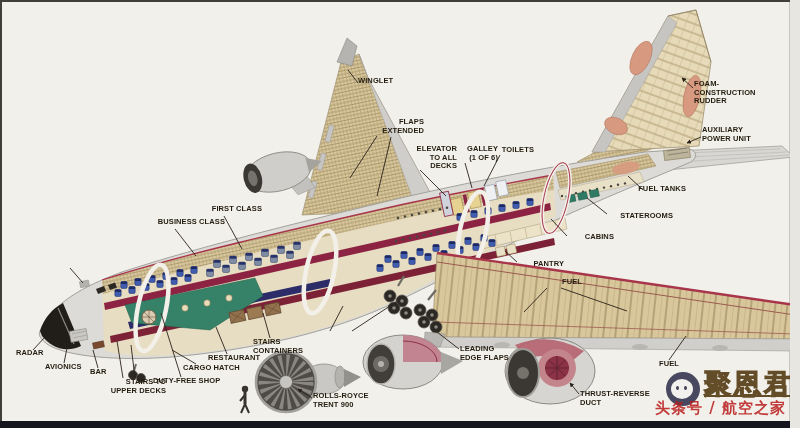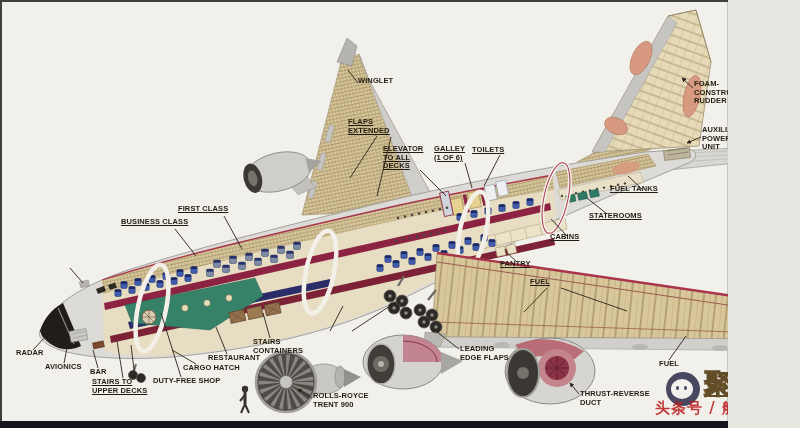--- a/index.html
+++ b/index.html
@@ -1,28 +1,28 @@
 <!DOCTYPE html>
 <html><head>
 <meta charset="utf-8">
 <style>
   html,body{margin:0;padding:0;background:#e8e6e1;}
   .canvas{
-    position:relative;width:728px;height:428px;overflow:hidden;
+    position:relative;width:790px;height:428px;overflow:hidden;
     background:#f2f0ea;
     box-shadow: inset 2px 2px 0 #413f3c, inset -1px 0 0 #c9c7c2;
     font-family:"Liberation Sans",sans-serif;
   }
   .art{position:absolute;left:0;top:0;}
   .lbl{
     position:absolute;
     font:bold 7.5px/1.16 "Liberation Sans",sans-serif;
     color:#231c11;white-space:pre-line;letter-spacing:.1px;
   }
-  .c{text-align:left;text-decoration:underline;}
+  .c{text-align:right;}
   .footer-bar{position:absolute;left:0;bottom:0;width:800px;height:7px;background:#15151f;}
   .wm{position:absolute;left:0;top:0;width:800px;height:428px;pointer-events:none;}
   .wm-avatar{
     position:absolute;left:666px;top:372px;width:34px;height:34px;border-radius:50%;
     background:#2b2d49;opacity:.85;
   }
   .wm-face{
     position:absolute;left:5px;top:7px;width:22px;height:20px;border-radius:50%;
     background:#f4f2ee;
   }

